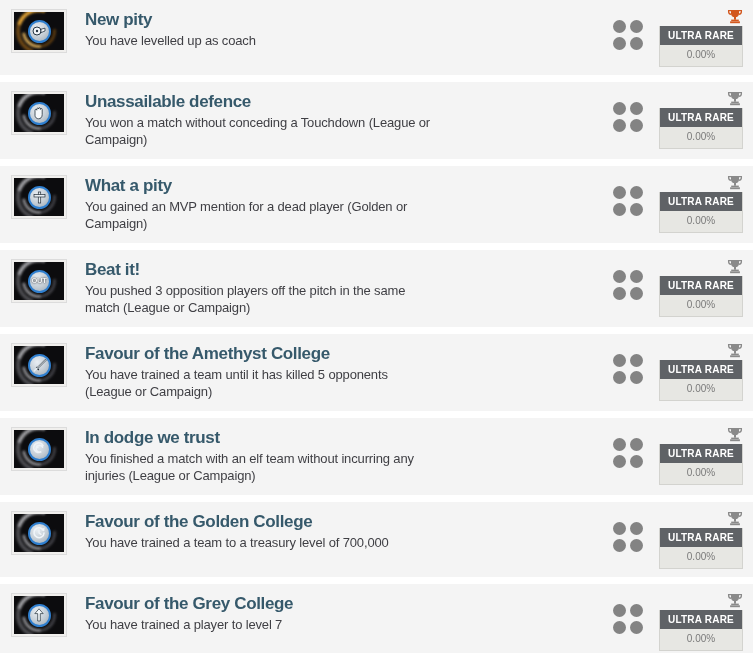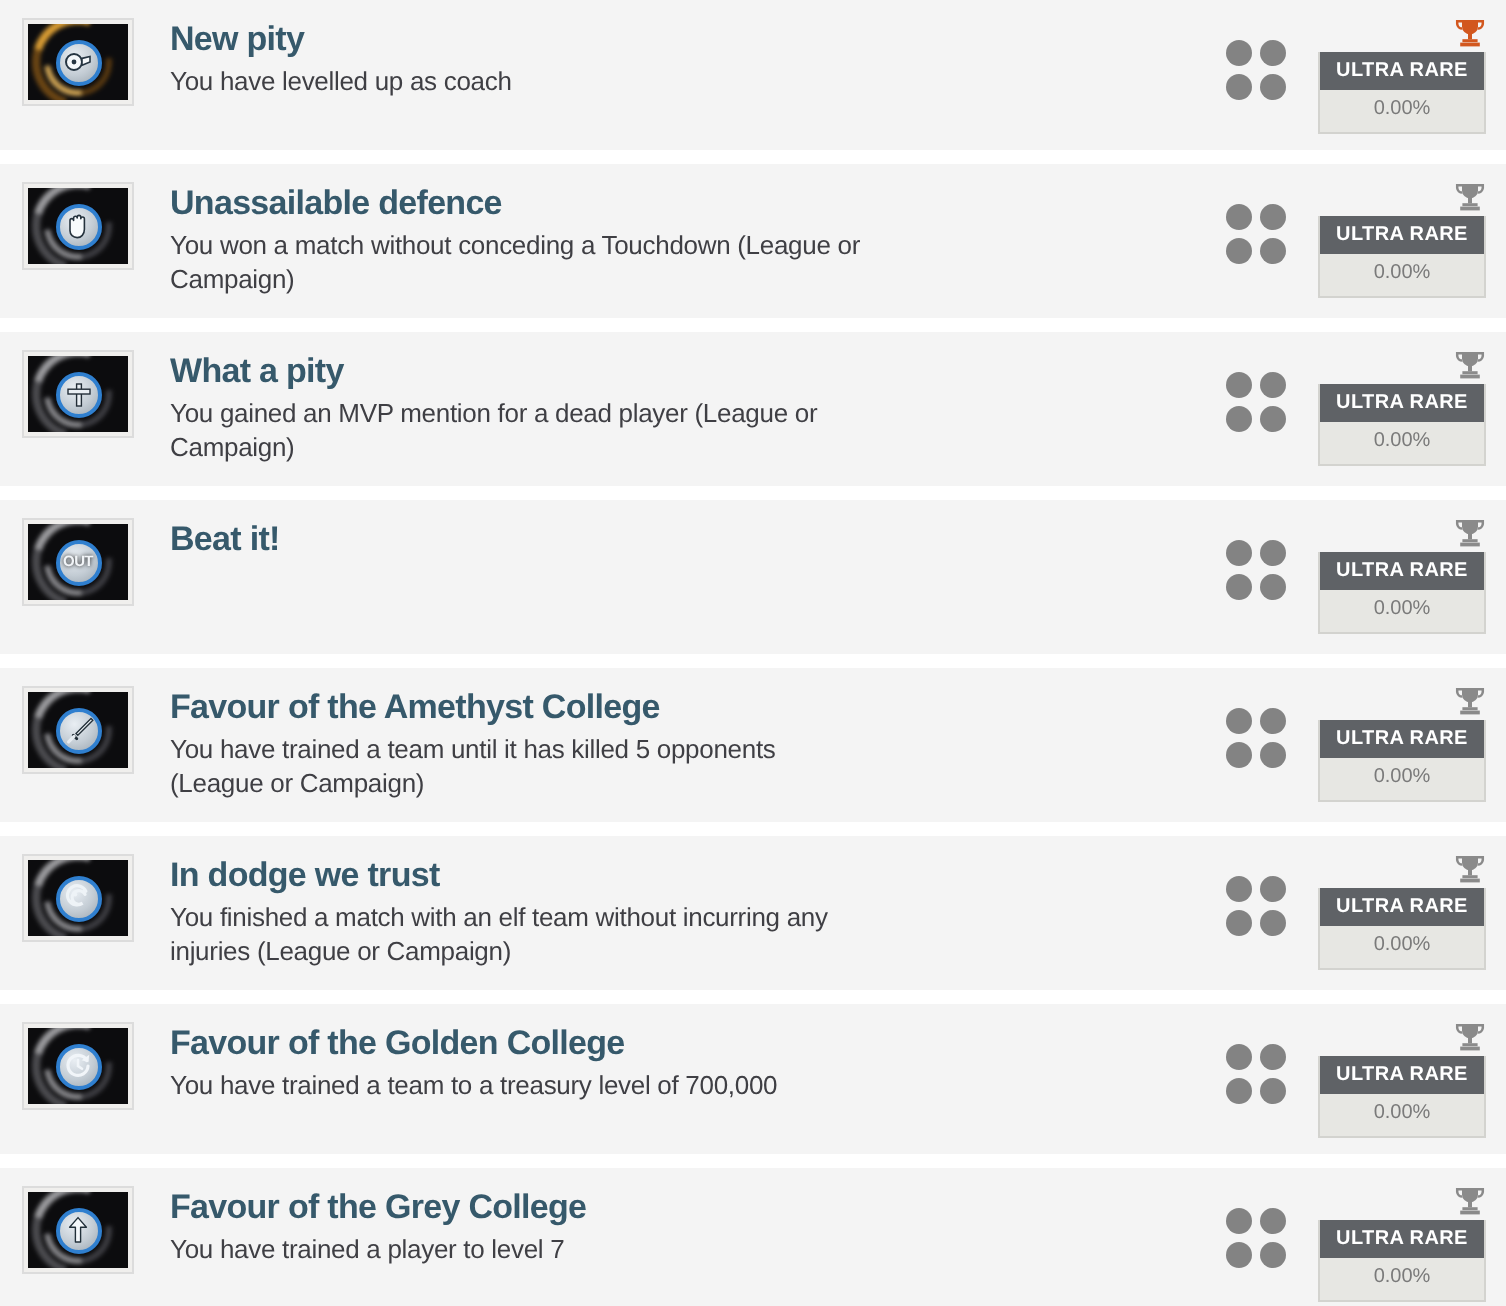--- a/index.html
+++ b/index.html
@@ -294,21 +294,21 @@
             <div class="emblem">
               <svg width="13" height="13" viewBox="0 0 13 13">
                 <rect x="5.3" y="1" width="2.4" height="11" fill="#e9eef3" stroke="#222d37" stroke-width="0.7"></rect>
                 <rect x="1" y="3.6" width="11" height="2.4" fill="#e9eef3" stroke="#222d37" stroke-width="0.7"></rect>
               </svg>
             </div>
           </div>
         </div>
         <div class="ach-text">
           <div class="ach-title">What a pity</div>
-          <div class="ach-desc">You gained an MVP mention for a dead player (League or Campaign)</div>
+          <div class="ach-desc">You gained an MVP mention for a dead player (Golden or Campaign)</div>
         </div>
         <div class="ach-right">
           <div class="dot-grid">
             <span class="dot"></span>
             <span class="dot"></span>
             <span class="dot"></span>
             <span class="dot"></span>
           </div>
           <div class="badge-wrap">
             <div class="trophy">
@@ -332,20 +332,21 @@
         <div class="ach-icon">
           <div class="ach-icon-inner">
             <div class="swirl "></div>
             <div class="emblem">
               <span class="txt">OUT</span>
             </div>
           </div>
         </div>
         <div class="ach-text">
           <div class="ach-title">Beat it!</div>
+          <div class="ach-desc">You pushed 3 opposition players off the pitch in the same match (League or Campaign)</div>
         </div>
         <div class="ach-right">
           <div class="dot-grid">
             <span class="dot"></span>
             <span class="dot"></span>
             <span class="dot"></span>
             <span class="dot"></span>
           </div>
           <div class="badge-wrap">
             <div class="trophy">

